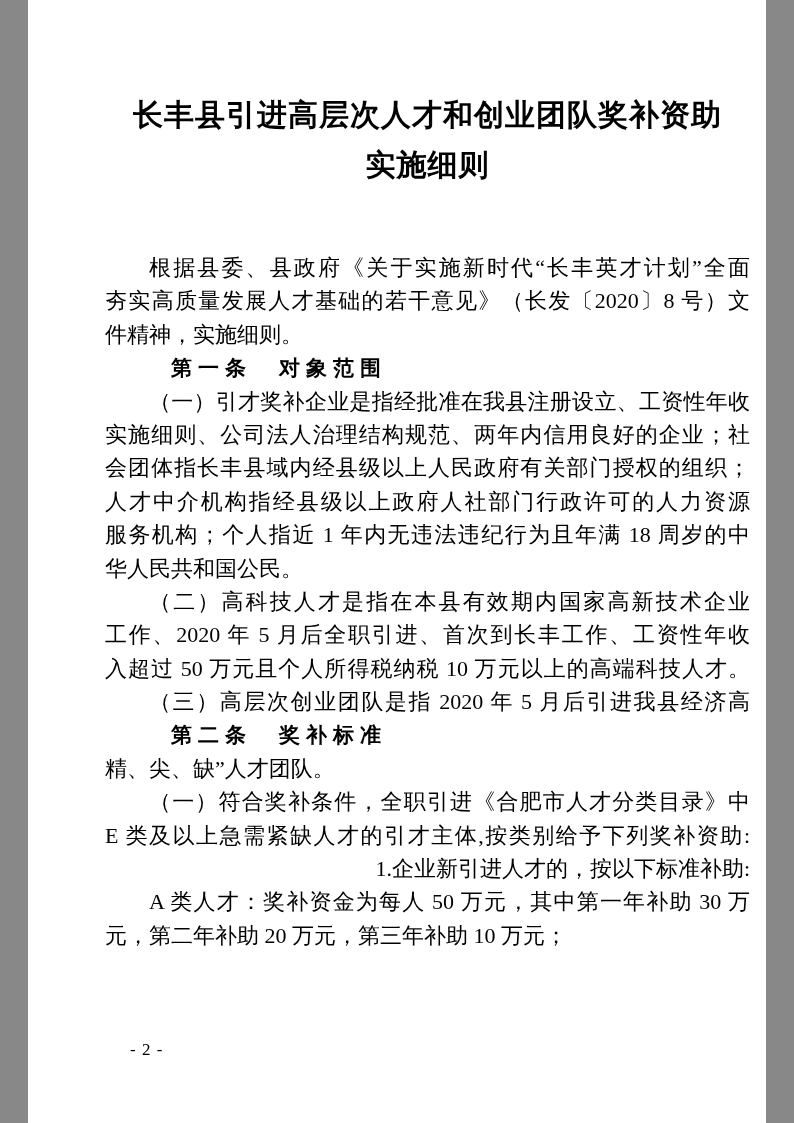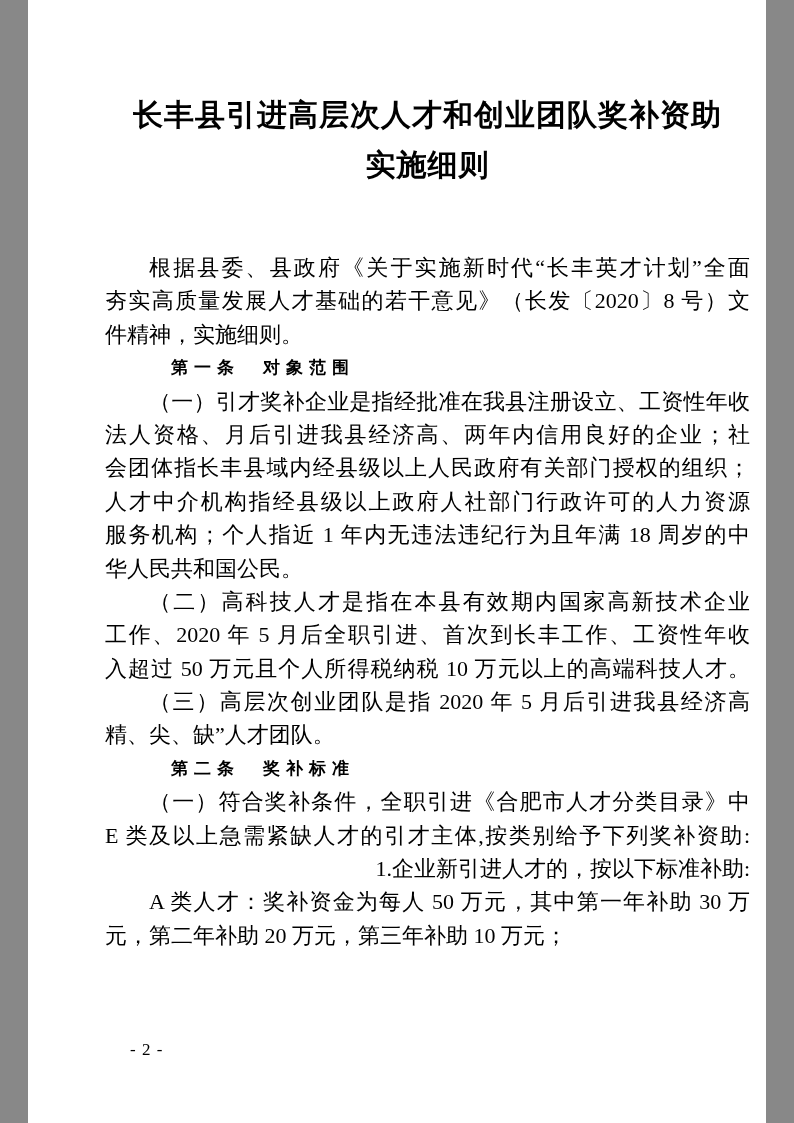--- a/index.html
+++ b/index.html
@@ -43,21 +43,21 @@
   .line-last{
     text-align:left;
   }
   .line-first-last{
     text-indent:44px;
     text-align:right;
   }
   .line-heading{
     font-family:Liberation Sans, sans-serif;
     font-weight:bold;
-    font-size:17px;
+    font-size:21px;
     letter-spacing:6px;
     padding-left:66px;
     text-align:left;
   }
   .page-footer{
     position:absolute;
     left:102px;top:1040px;
     font-size:17px;
     letter-spacing:1px;
     font-family:"Liberation Serif","DejaVu Serif",serif;
@@ -70,31 +70,31 @@
   <div class="doc-title" id="title-container">
       <div class="title-line">长丰县引进高层次人才和创业团队奖补资助</div>
       <div class="title-line">实施细则</div>
     </div>
   <div class="doc-body" id="body-container">
       <div class="doc-line line-first">根据县委、县政府《关于实施新时代“长丰英才计划”全面</div>
       <div class="doc-line line-full">夯实高质量发展人才基础的若干意见》（长发〔2020〕8 号）文</div>
       <div class="doc-line line-last">件精神，实施细则。</div>
       <div class="doc-line line-heading">第一条　对象范围</div>
       <div class="doc-line line-first">（一）引才奖补企业是指经批准在我县注册设立、工资性年收</div>
-      <div class="doc-line line-full">法人资格、月后引进我县经济高、两年内信用良好的企业；社</div>
+      <div class="doc-line line-full">实施细则、公司法人治理结构规范、两年内信用良好的企业；社</div>
       <div class="doc-line line-full">会团体指长丰县域内经县级以上人民政府有关部门授权的组织；</div>
       <div class="doc-line line-full">人才中介机构指经县级以上政府人社部门行政许可的人力资源</div>
       <div class="doc-line line-full">服务机构；个人指近 1 年内无违法违纪行为且年满 18 周岁的中</div>
       <div class="doc-line line-last">华人民共和国公民。</div>
       <div class="doc-line line-first">（二）高科技人才是指在本县有效期内国家高新技术企业</div>
       <div class="doc-line line-full">工作、2020 年 5 月后全职引进、首次到长丰工作、工资性年收</div>
       <div class="doc-line line-full">入超过 50 万元且个人所得税纳税 10 万元以上的高端科技人才。</div>
       <div class="doc-line line-first">（三）高层次创业团队是指 2020 年 5 月后引进我县经济高</div>
+      <div class="doc-line line-heading">第二条　奖补标准</div>
       <div class="doc-line line-last">精、尖、缺”人才团队。</div>
-      <div class="doc-line line-heading">第二条　奖补标准</div>
       <div class="doc-line line-first">（一）符合奖补条件，全职引进《合肥市人才分类目录》中</div>
       <div class="doc-line line-full">E 类及以上急需紧缺人才的引才主体,按类别给予下列奖补资助:</div>
       <div class="doc-line line-first-last">1.企业新引进人才的，按以下标准补助:</div>
       <div class="doc-line line-first">A 类人才：奖补资金为每人 50 万元，其中第一年补助 30 万</div>
       <div class="doc-line line-last">元，第二年补助 20 万元，第三年补助 10 万元；</div>
     </div>
   <div class="page-footer">- 2 -</div>
 </div>
 
 </body></html>

